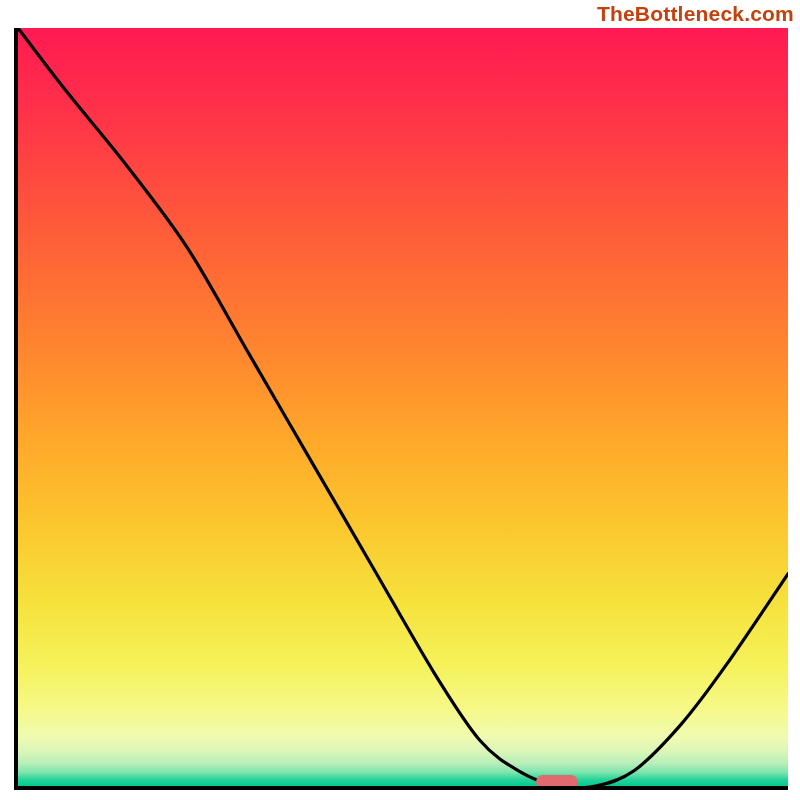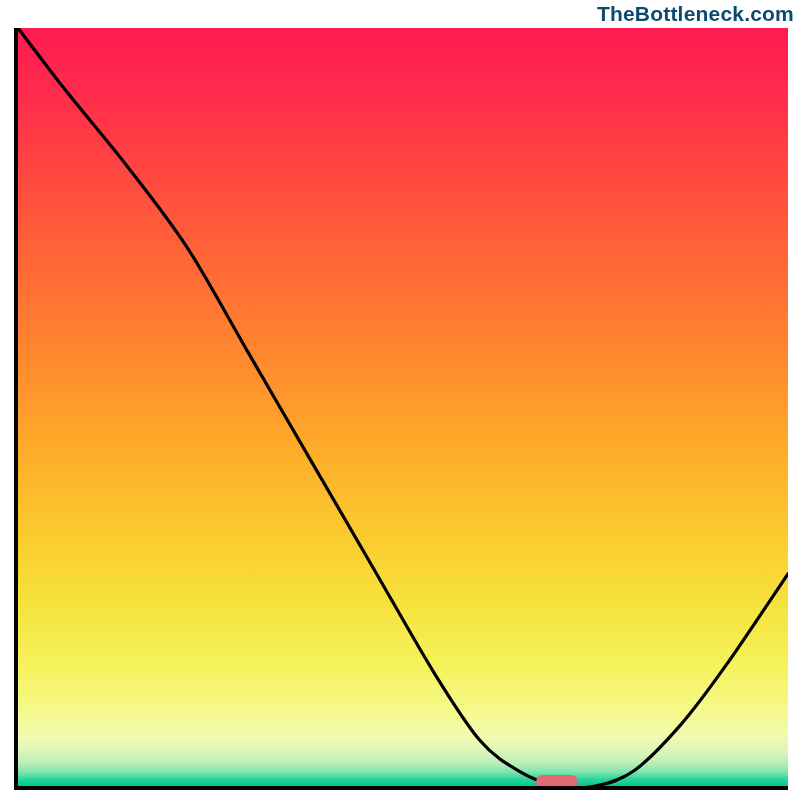--- a/index.html
+++ b/index.html
@@ -15,21 +15,21 @@
     position: relative;
     width: 800px;
     height: 800px;
   }
   .watermark {
     position: absolute;
     top: 2px;
     right: 6px;
     font-size: 21px;
     font-weight: 600;
-    color: #0c4a6e;
+    color: #c2410c;
     letter-spacing: 0.2px;
     z-index: 10;
   }
   .plot {
     position: absolute;
     left: 14px;
     top: 28px;
     width: 774px;
     height: 762px;
     border-left: 4px solid #000;

